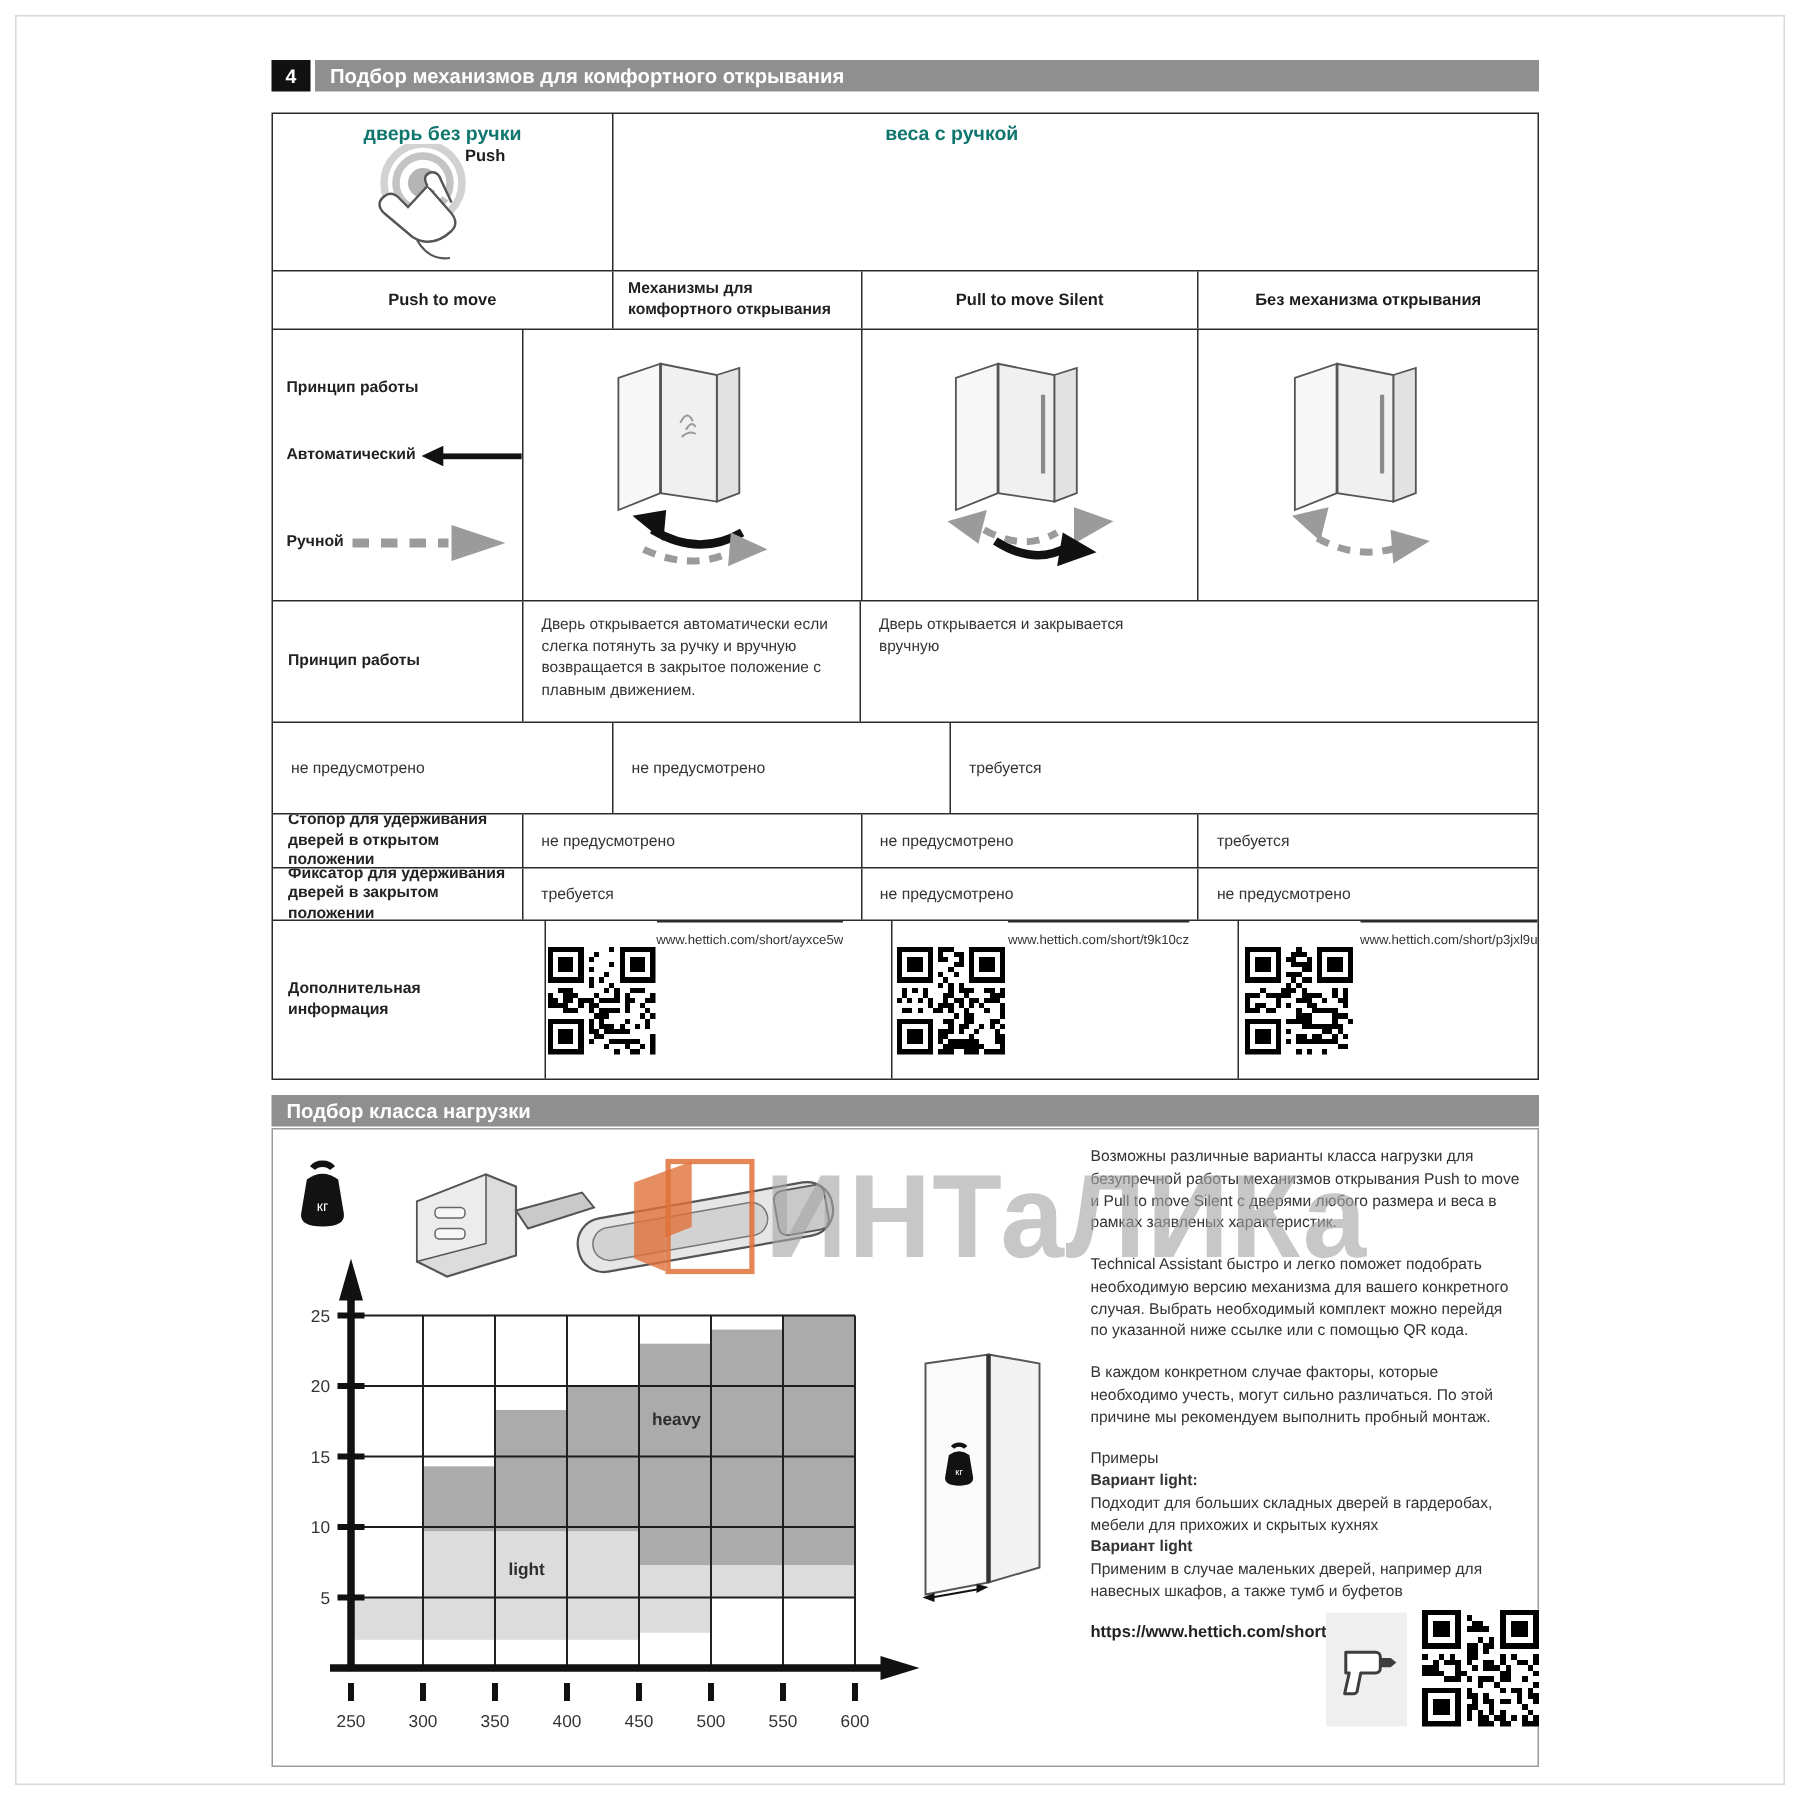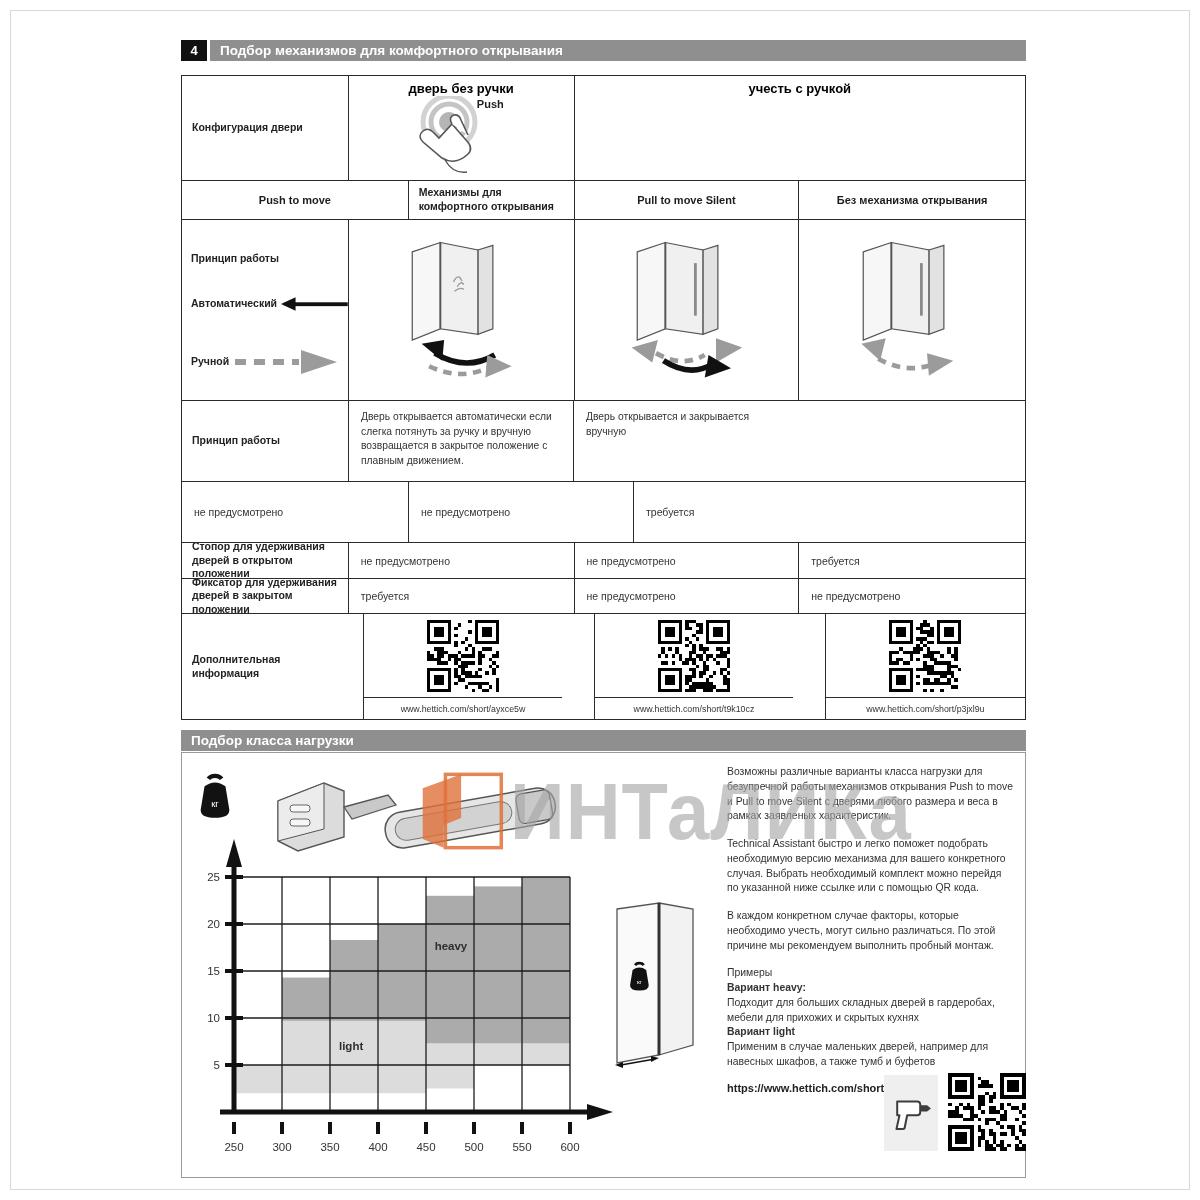--- a/index.html
+++ b/index.html
@@ -22,31 +22,31 @@
   .trow{display:flex;border-top:1.3px solid #2b2b2b;}
   .trow:first-child{border-top:none;}
   .tc{box-sizing:border-box;border-left:1.3px solid #2b2b2b;position:relative;overflow:hidden;}
   .tc:first-child{border-left:none;}
   .c0{width:166px;}.c1{width:226px;}.c2{width:225px;}.c3{width:227px;}.c23{width:452px;}
   .r1{height:104px;}.r2{height:38px;}.r3{height:180px;}.r4{height:80px;}
   .r5{height:60px;}.r6{height:35px;}.r7{height:34px;}.r8{height:105px;gap:32px;}
   .lbl{font-weight:bold;font-size:10.5px;line-height:1.3;color:#222;}
   .padlbl{padding:8px 10px;}
   .vcent{display:flex;align-items:center;}
-  .gh{font-weight:bold;font-size:13px;text-align:center;padding-top:5px;color:#000000;}
+  .gh{font-weight:bold;font-size:13px;text-align:center;padding-top:5px;color:#0f766e;}
   .cellmid{display:flex;align-items:center;justify-content:center;font-weight:bold;font-size:11px;color:#1d1d1d;text-align:center;}
   .celltxt{font-size:10.3px;line-height:1.42;padding:9px 12px;color:#333;}
   .cellval{font-size:10.5px;color:#333;display:flex;align-items:center;padding-left:12px;}
   .pushwrap{position:relative;height:78px;}
   .pullwrap{position:relative;height:78px;}
   .plabel{font-weight:bold;font-size:11px;color:#1d1d1d;position:absolute;}
   .arrowline{display:flex;align-items:center;gap:4px;padding-left:9px;}
   .diagtop{padding:32px 0 0 9px;}
   .cabwrap{display:flex;align-items:center;justify-content:center;height:100%;}
-  .qrcell{display:flex;flex-direction:column;height:100%;}
+  .qrcell{display:flex;flex-direction:row;height:100%;}
   .qrzone{flex:1;display:flex;align-items:center;justify-content:center;}
   .qr{width:72px;height:72px;background:#fff;}
   .urlstrip{border-top:1.3px solid #2b2b2b;height:21px;display:flex;align-items:center;justify-content:center;
             font-size:8.8px;color:#333;}
 
   
   .box2{position:absolute;left:181px;top:752px;width:845px;height:426px;border:1px solid #9a9a9a;
         box-sizing:border-box;background:#fff;}
   .abs{position:absolute;}
   .watermark{position:absolute;left:232px;top:0px;width:620px;height:116px;z-index:6;
@@ -70,37 +70,36 @@
   <div class="frame"></div>
 
   <div class="hdr hdr1">
     <div class="hdr-num">4</div>
     <div class="hdr-title">Подбор механизмов для комфортного открывания</div>
   </div>
 
   <div class="tbl">
 
     <div class="trow r1">
-      <div class="tc c0 vcent padlbl lbl">Конфигурация двери</div>
       <div class="tc c1">
         <div class="gh">дверь без ручки</div>
         <div class="pushwrap">
           <span class="plabel" style="left:128px;top:2px;">Push</span>
           <svg width="226" height="78" viewBox="0 0 226 78">
             <circle cx="100" cy="26" r="26" fill="none" stroke="#d2d2d2" stroke-width="5"></circle>
             <circle cx="100" cy="26" r="18" fill="none" stroke="#c4c4c4" stroke-width="5"></circle>
             <circle cx="100" cy="26" r="10" fill="#b5b5b5"></circle>
             <path d="M103,28 L117,44 Q125,52 119,58 Q106,70 93,62 L74,46 Q68,40 74,35 Q79,31 84,36 L90,42 Z" fill="#fff" stroke="#555" stroke-width="1.6"></path>
             <path d="M103,28 Q99,21 105,19 Q110,18 112,24 L119,39" fill="#fff" stroke="#555" stroke-width="1.6"></path>
             <path d="M96,64 Q104,78 118,76" fill="none" stroke="#555" stroke-width="1.4"></path>
           </svg>
         </div>
       </div>
       <div class="tc c23">
-        <div class="gh">учесть с ручкой</div>
+        <div class="gh">веса с ручкой</div>
       </div>
     </div>
 
     <div class="trow r2">
       <div class="tc c1 cellmid">Push to move</div>
       <div class="tc c0 vcent padlbl lbl">Механизмы для комфортного открывания</div>
       <div class="tc c2 cellmid">Pull to move Silent</div>
       <div class="tc c3 cellmid">Без механизма открывания</div>
     </div>
 
@@ -693,21 +692,21 @@
       <line x1="24" y1="170" x2="58" y2="164" stroke="#111" stroke-width="1.5"></line>
       <polygon points="62,163 54,161 54,167" fill="#111"></polygon>
     </svg>
 
     <div class="rightcol">
       <p>Возможны различные варианты класса нагрузки для безупречной работы механизмов открывания Push to move и Pull to move Silent с дверями любого размера и веса в рамках заявленых характеристик.</p>
       <p>Technical Assistant быстро и легко поможет подобрать необходимую версию механизма для вашего конкретного случая. Выбрать необходимый комплект можно перейдя по указанной ниже ссылке или с помощью QR кода.</p>
       <p>В каждом конкретном случае факторы, которые необходимо учесть, могут сильно различаться. По этой причине мы рекомендуем выполнить пробный монтаж.</p>
       <div class="examples">
         <div>Примеры</div>
-        <div class="b">Вариант heavy:</div>
+        <div class="b">Вариант light:</div>
         <div>Подходит для больших складных дверей в гардеробах, мебели для прихожих и скрытых кухнях</div>
         <div class="b">Вариант light</div>
         <div>Применим в случае маленьких дверей, например для навесных шкафов, а также тумб и буфетов</div>
       </div>
       <div class="linkline">https://www.hettich.com/short/674f44</div>
     </div>
 
     <div class="drillbox">
       <svg width="46" height="56" viewBox="0 0 60 70">
         <path d="M12,20 h26 a4,4 0 0 1 4,4 v10 a4,4 0 0 1 -4,4 h-13 l-3,15 a3,3 0 0 1 -3,3 h-8 l4,-18 h-3 z" fill="#fff" stroke="#3d3d3d" stroke-width="2.6" stroke-linejoin="round"></path>

